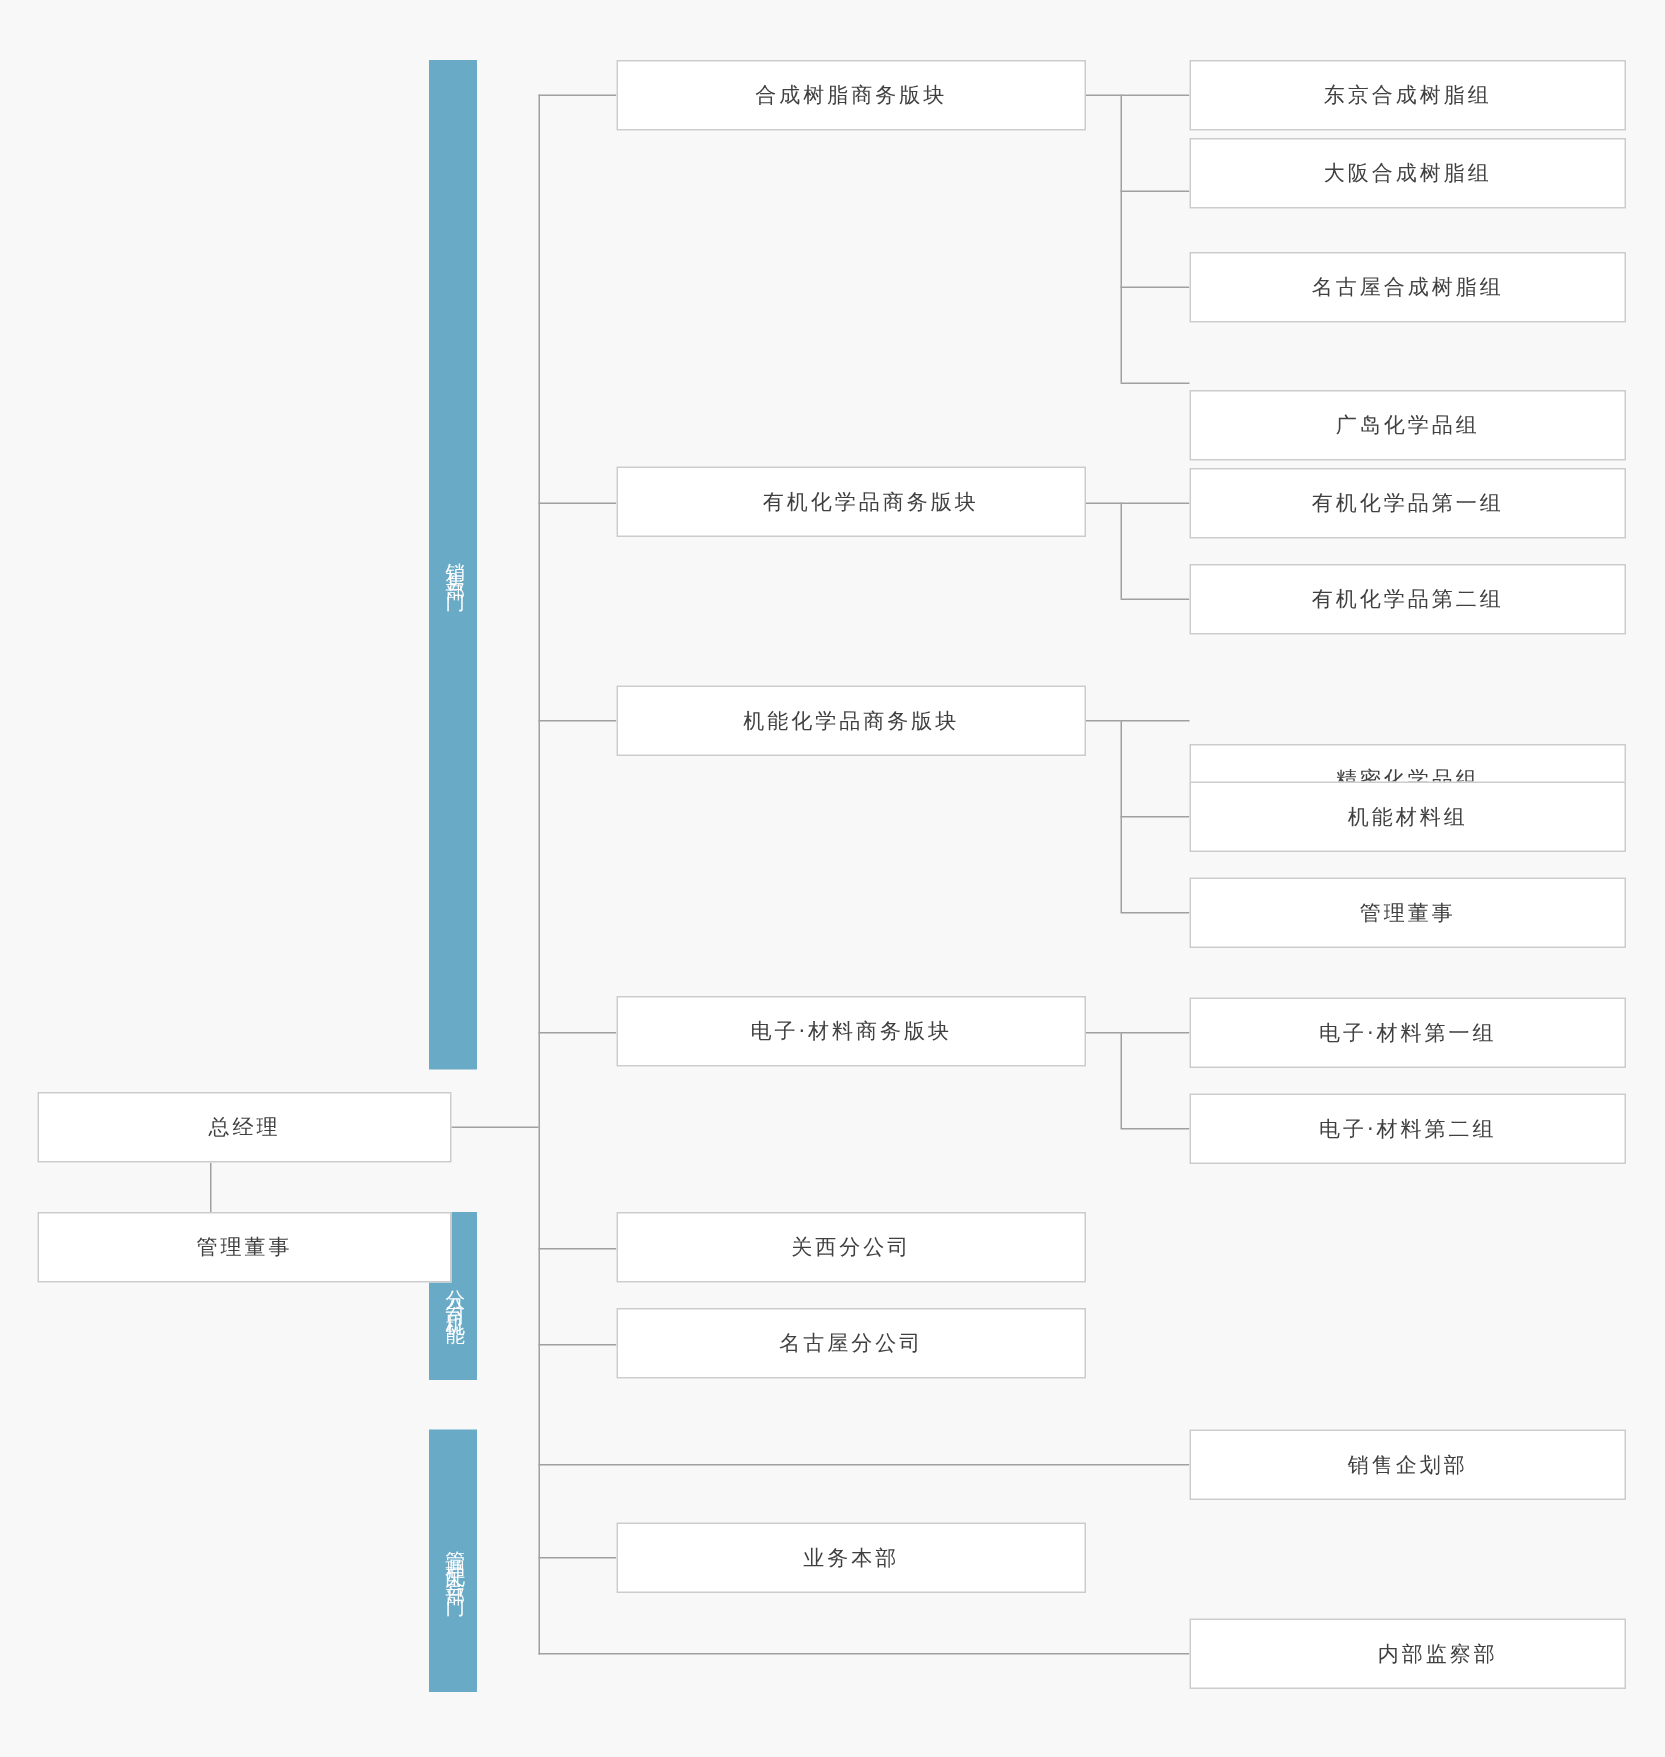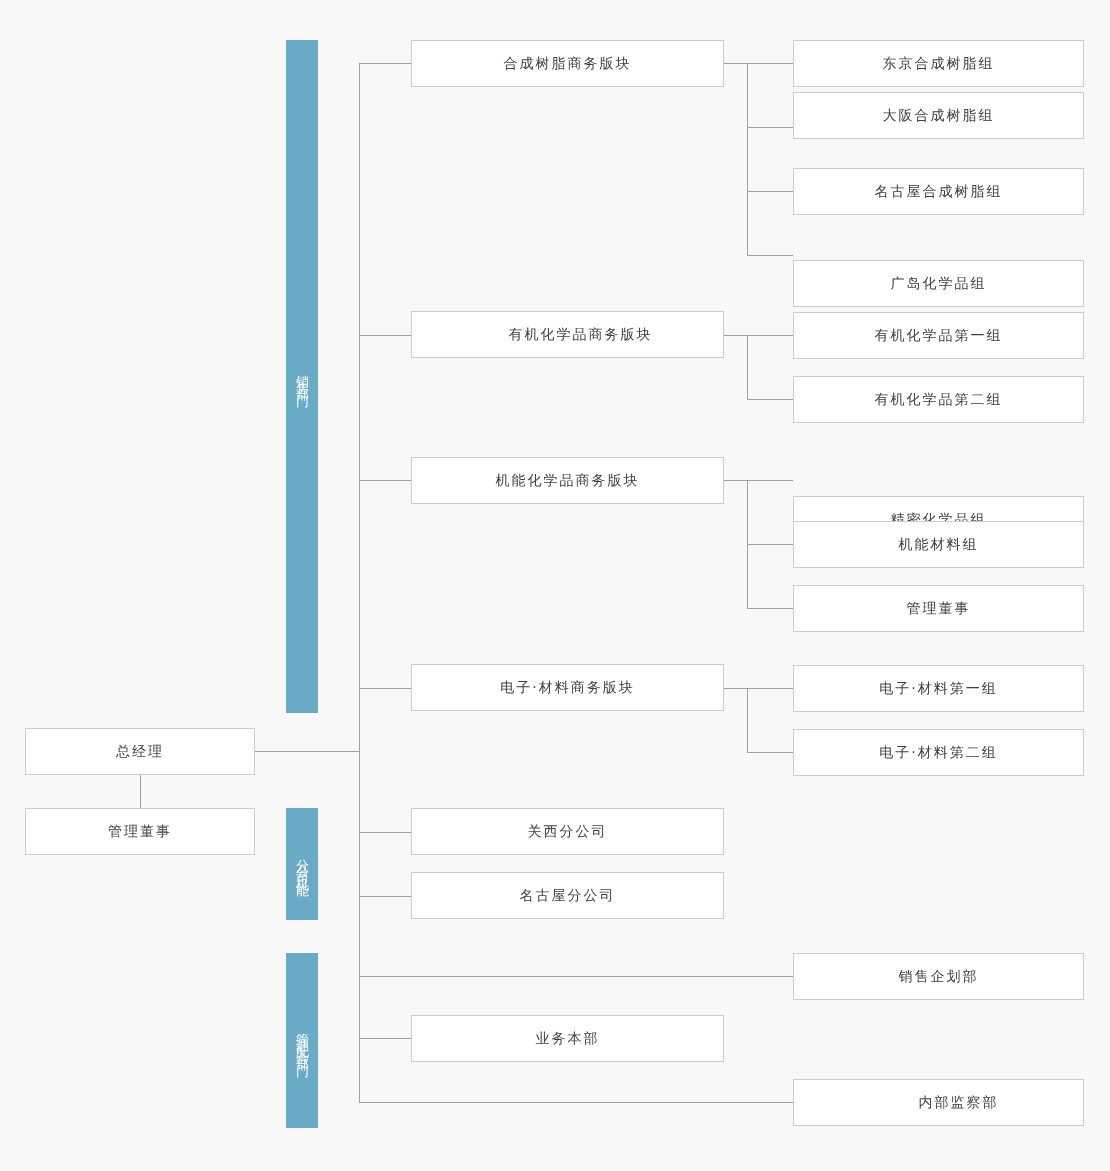--- a/index.html
+++ b/index.html
@@ -17,21 +17,21 @@
   .hline{position:absolute;height:1px;background:var(--line-gray);}
   .vline{position:absolute;width:1px;background:var(--line-gray);}
   .node{
     position:absolute;box-sizing:border-box;background:#ffffff;
     border:1px solid var(--box-border);height:47px;
     display:flex;align-items:center;justify-content:center;
     font-size:14px;color:var(--box-text);letter-spacing:2px;white-space:nowrap;
   }
   .node.mid{left:411px;width:313px;}
   .node.right{left:793px;width:291px;}
-  .node.leftcol{left:25px;width:230px;}
+  .node.leftcol{left:25px;width:276px;}
   .bar{
     position:absolute;left:286px;width:32px;background:var(--bar-blue);
     color:#ffffff;display:flex;align-items:center;justify-content:center;
     writing-mode:vertical-lr;text-orientation:upright;
     font-size:13px;letter-spacing:6px;line-height:32px;
   }
 </style>
 </head>
 <body>
 

